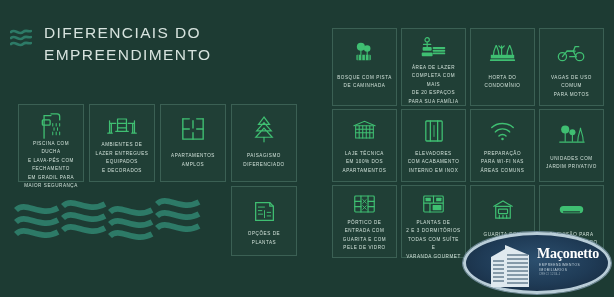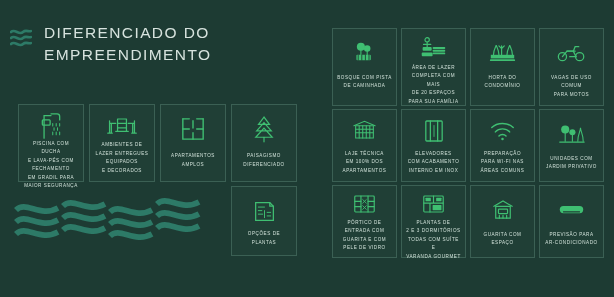--- a/index.html
+++ b/index.html
@@ -84,21 +84,21 @@
   <div class="header">
     <span class="wave-mark">
       <svg viewBox="0 0 22 26" width="22" height="26">
         <g fill="none" stroke="#2d7a67" stroke-width="2.6" stroke-linecap="round">
           <path d="M1 6 C5 2, 9 10, 13 6 C16 3.2, 19 6.4, 21 5"></path>
           <path d="M1 12 C5 8, 9 16, 13 12 C16 9.2, 19 12.4, 21 11"></path>
           <path d="M1 18 C5 14, 9 22, 13 18 C16 15.2, 19 18.4, 21 17"></path>
         </g>
       </svg>
     </span>
-    <div class="title">DIFERENCIADO DO
+    <div class="title">DIFERENCIAIS DO
 EMPREENDIMENTO</div>
   </div>
 
   <div class="card lcard" id="lc0">
     <span class="ico">
       <svg viewBox="0 0 30 32" width="26" height="28" fill="none" stroke="#3fbf72" stroke-width="1.5" stroke-linecap="round">
         <path d="M7 30 V4 h8"></path>
         <path d="M15 2 h7 a3 3 0 0 1 3 3 v4"></path>
         <rect x="5" y="9" width="9" height="6" rx="1"></rect>
         <g stroke-width="1.2">
@@ -362,14 +362,33 @@
           <rect x="2" y="2" width="26" height="8" rx="4" fill="#3fbf72" stroke="none"></rect>
           <path d="M6 8.5 h18" stroke="#203f36" stroke-width="1.2"></path>
         </svg>
       </span>
       <div class="lbl">PREVISÃO PARA
 AR-CONDICIONADO</div>
     </div>
 
   </div>
 
+  <div class="logo">
+    <div class="ellipse"></div>
+    <span class="tower">
+      <svg viewBox="0 0 44 46" width="44" height="46">
+        <g fill="#dfe9ef">
+          <polygon points="2,46 2,16 16,8 16,46"></polygon>
+          <polygon points="16,46 16,4 40,14 40,46"></polygon>
+        </g>
+        <g stroke="#2b4a63" stroke-width="1">
+          <path d="M4 20 h11 M4 24 h11 M4 28 h11 M4 32 h11 M4 36 h11 M4 40 h11"></path>
+          <path d="M18 14 h21 M18 18 h21 M18 22 h21 M18 26 h21 M18 30 h21 M18 34 h21 M18 38 h21 M18 42 h21"></path>
+        </g>
+      </svg>
+    </span>
+    <span class="brand">Maçonetto</span>
+    <span class="sub1">EMPREENDIMENTOS</span>
+    <span class="sub2">IMOBILIÁRIOS</span>
+    <span class="sub3">CRECI 1234-J</span>
+  </div>
 
 </div>
 
 </body></html>

